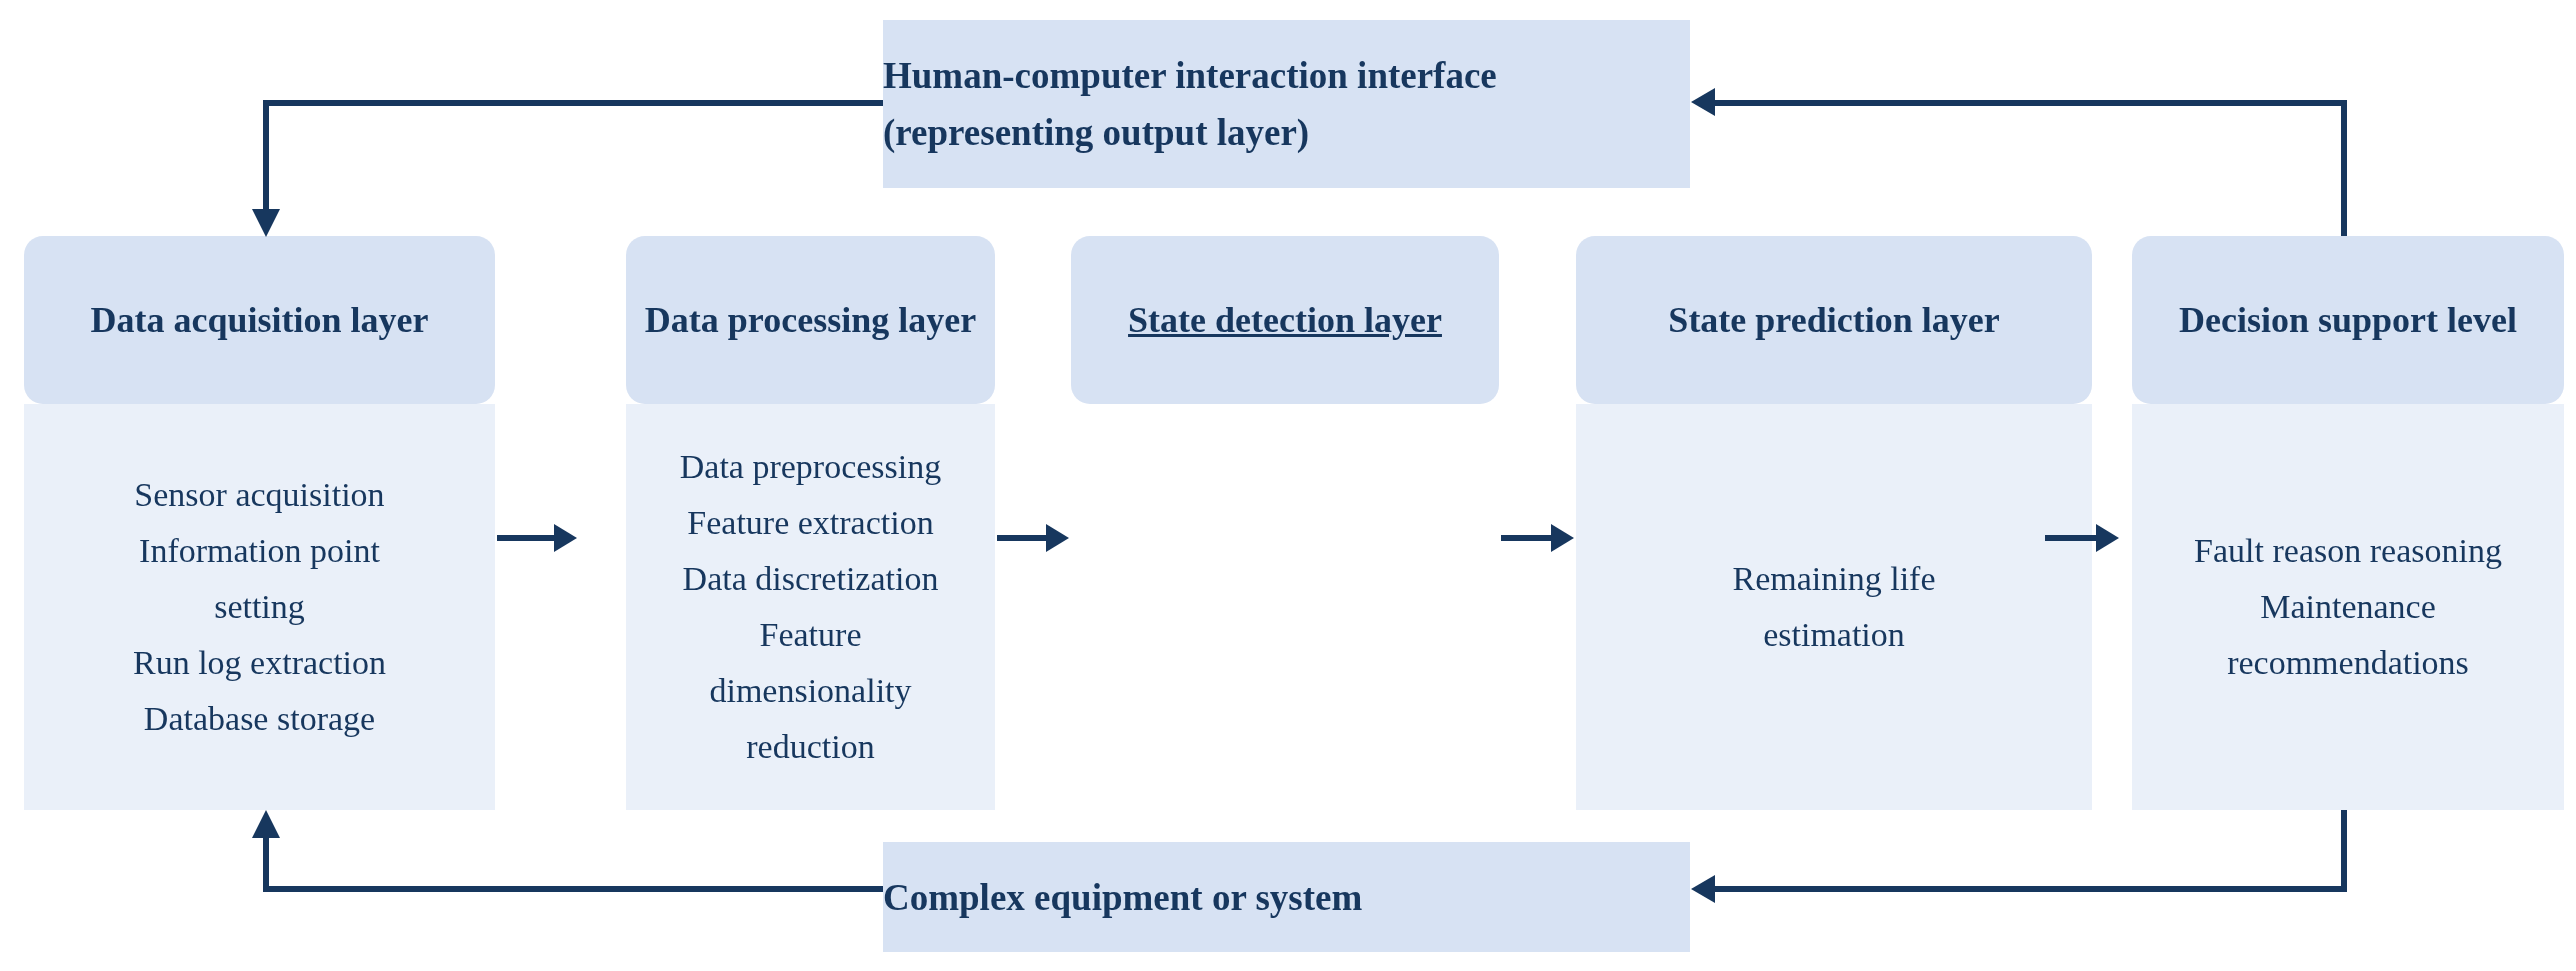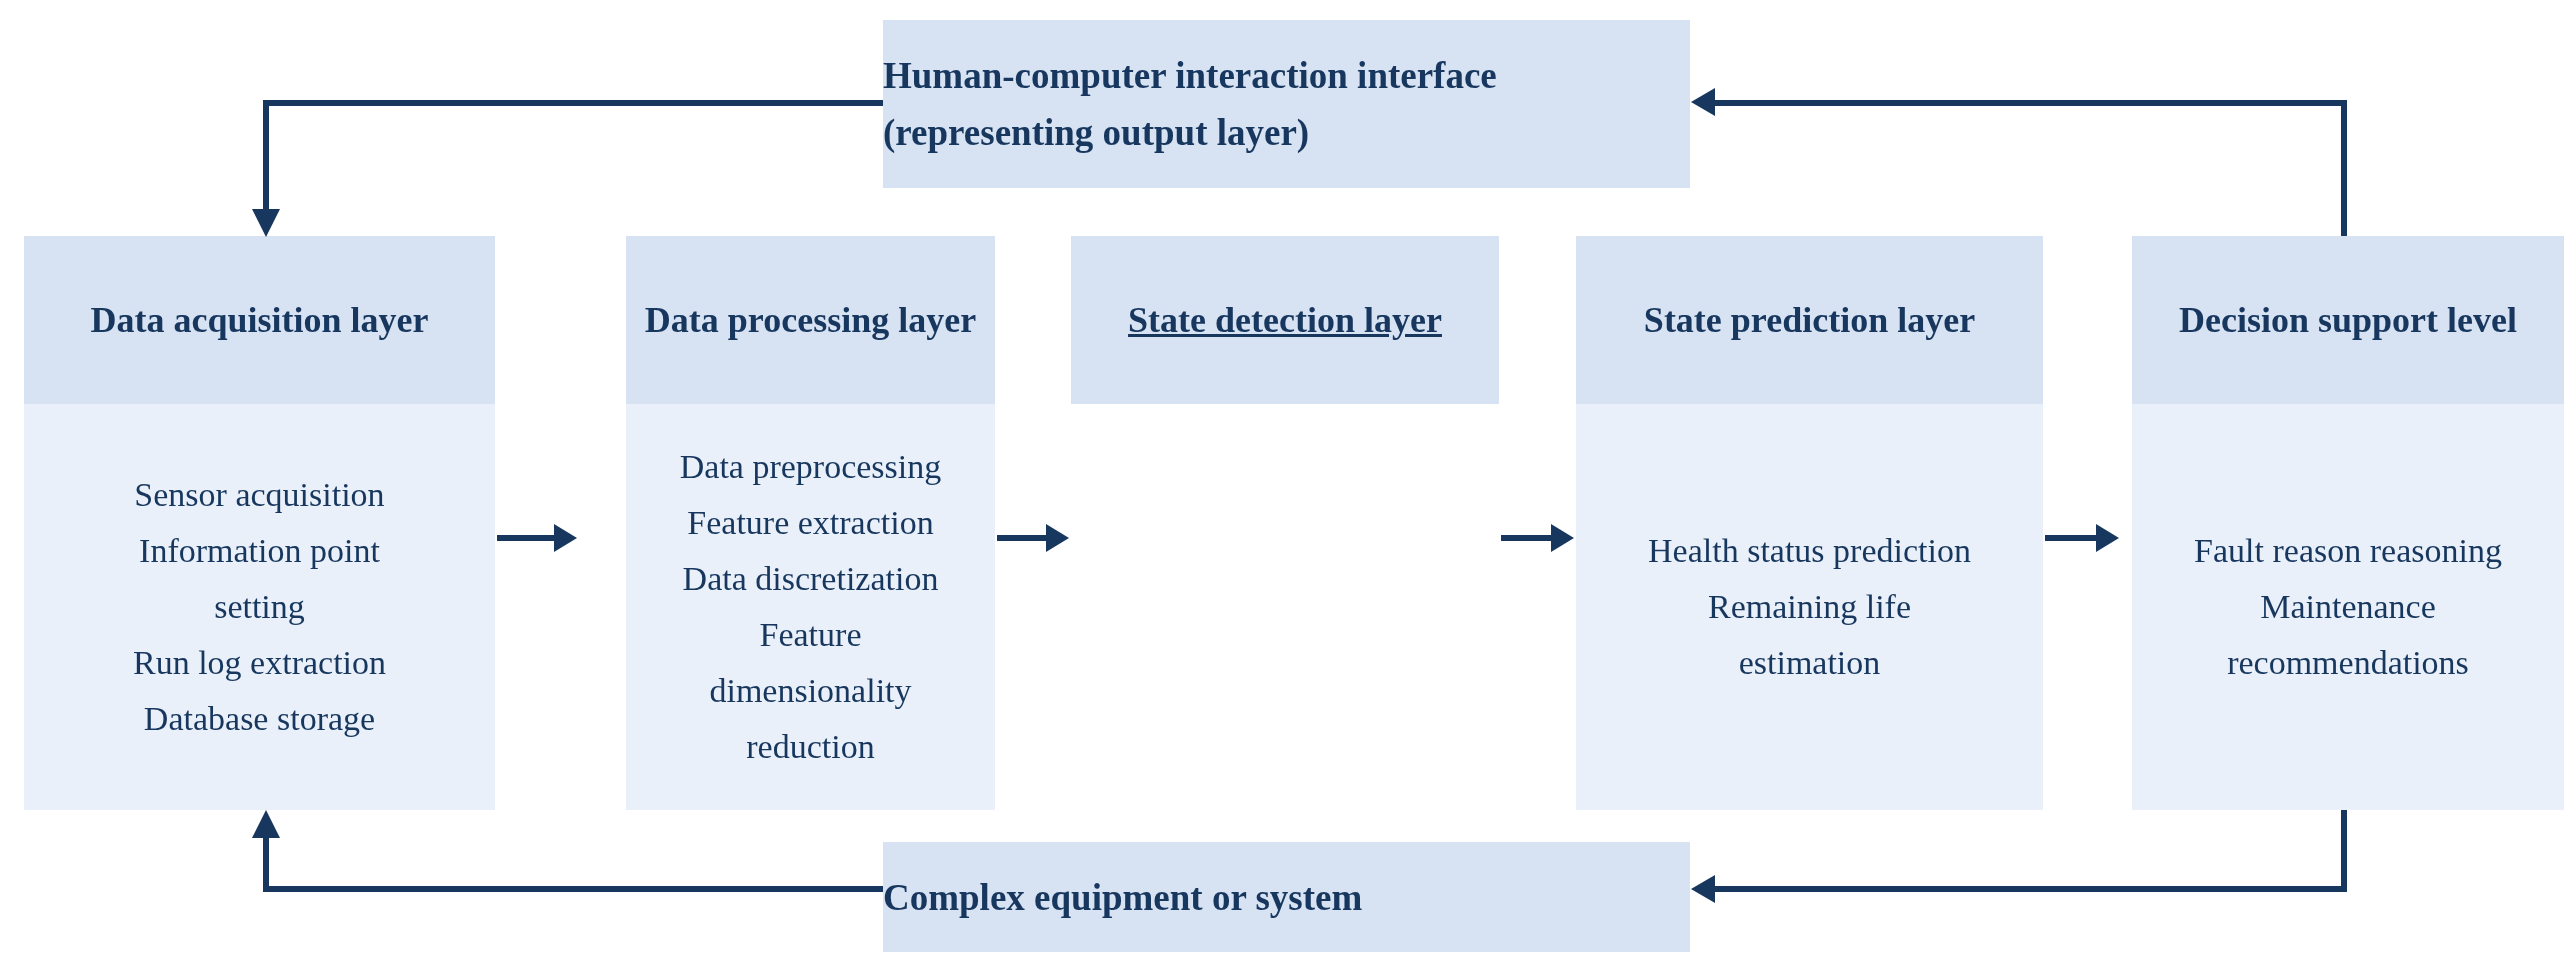--- a/index.html
+++ b/index.html
@@ -18,28 +18,28 @@
   .banner{position:absolute;background:var(--box-fill);
           display:flex;flex-direction:column;justify-content:center;align-items:flex-start;
           text-align:center;font-weight:bold;font-size:37px;line-height:57px;}
   .topbox{left:883px;top:20px;width:807px;height:168px;}
   .bottombox{left:883px;top:842px;width:807px;height:110px;}
 
   
   .column{position:absolute;top:236px;height:575px;}
   .col-header{height:168px;background:var(--box-fill);
               display:flex;align-items:center;justify-content:center;text-align:center;
-              font-weight:bold;font-size:36px;line-height:47px;padding:0 12px;}
+              font-weight:bold;font-size:36px;line-height:47px;padding:0 12px;border-radius:19px;}
   .col-body{height:406px;background:var(--panel-fill);
             display:flex;flex-direction:column;justify-content:center;align-items:center;
             text-align:center;font-size:34px;line-height:56px;padding:0 8.5px;}
   .c1{left:24px;width:471px;}
   .c2{left:579px;width:416px;padding-left:47px;}
   .c3{left:1071px;width:428px;text-decoration:underline;}
-  .c4{left:1576px;width:467px;}
+  .c4{left:1576px;width:516px;}
   .c5{left:2120px;width:432px;margin-left:12px;}
 
   
   .seg{position:absolute;background:var(--accent);}
   .tl-h{left:263px;top:100px;width:620px;height:6px;}
   .tl-v{left:263px;top:100px;width:6px;height:109px;}
   .tr-v{left:2341px;top:100px;width:6px;height:136px;}
   .tr-h{left:1715px;top:100px;width:632px;height:6px;}
   .br-v{left:2341px;top:810px;width:6px;height:82px;}
   .br-h{left:1715px;top:886px;width:632px;height:6px;}
@@ -106,21 +106,20 @@
       </div>
   </div>
 
   <div class="column c3">
     <div class="col-header">State detection layer</div>
   </div>
 
   <div class="column c4">
     <div class="col-header">State prediction layer</div>
     <div class="col-body">
-        <div>Health status prediction</div>
         <div>Remaining life</div>
         <div>estimation</div>
       </div>
   </div>
 
   <div class="column c5">
     <div class="col-header">Decision support level</div>
     <div class="col-body">
         <div>Fault reason reasoning</div>
         <div>Maintenance</div>

